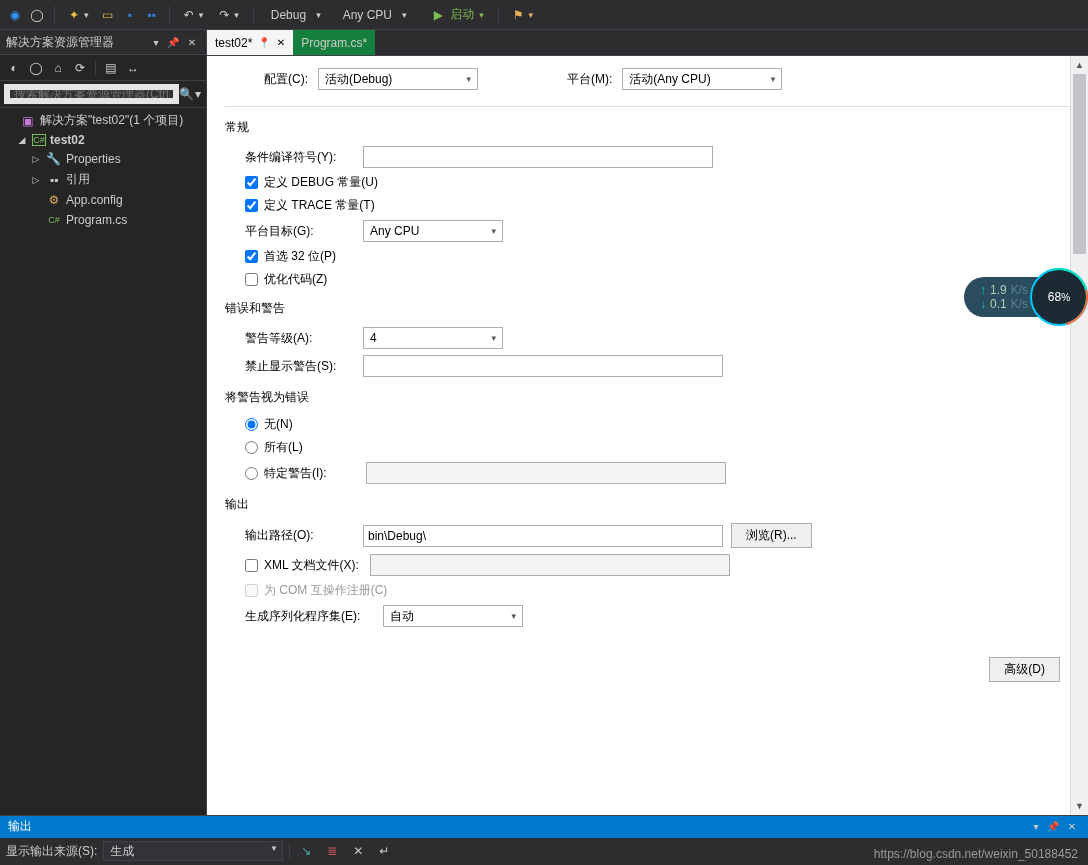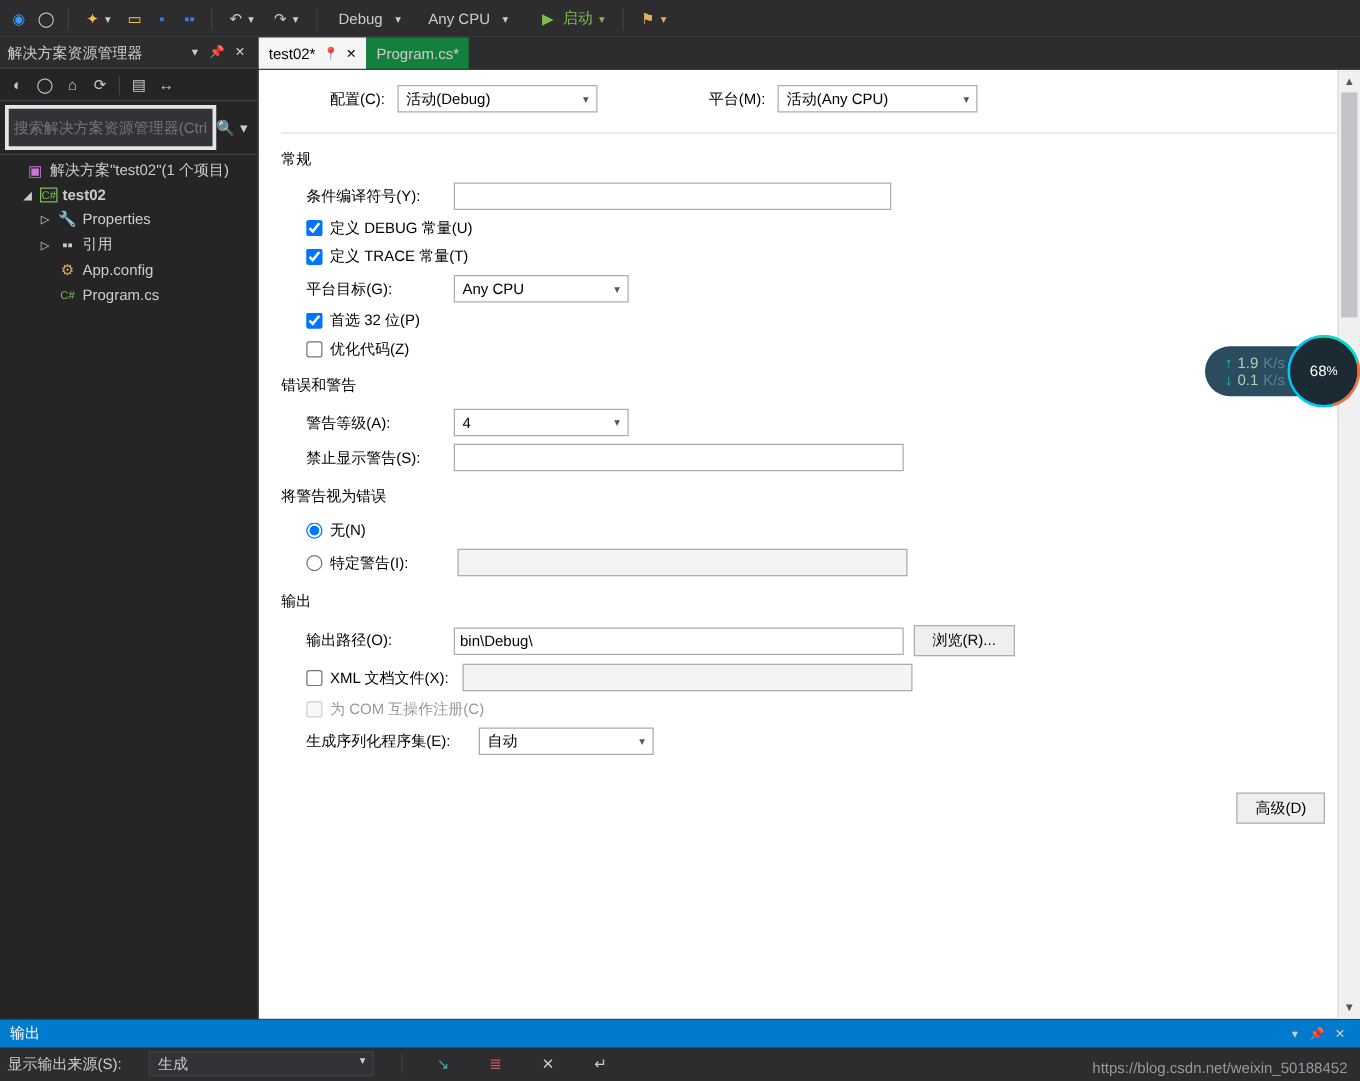--- a/index.html
+++ b/index.html
@@ -13,21 +13,21 @@
 .tb-combo::after { content: "▾"; font-size: 9px; margin-left: 6px; }
 .tb-play { color: #7fbd50; }
 .main { display: flex; height: 785px; }
 .left-panel { width: 207px; background: #252526; border-right: 1px solid #3f3f46; display: flex; flex-direction: column; }
 .panel-header { height: 25px; display: flex; align-items: center; padding: 0 6px; background: #2d2d30; border-bottom: 1px solid #3f3f46; }
 .panel-title { flex: 1; color: #ccc; }
 .panel-btn { width: 16px; height: 16px; display: inline-flex; align-items: center; justify-content: center; color: #ccc; cursor: pointer; margin-left: 2px; font-size: 10px; }
 .panel-tools { height: 26px; display: flex; align-items: center; padding: 0 4px; gap: 2px; border-bottom: 1px solid #3f3f46; }
 .pt-icon { width: 20px; height: 20px; display: inline-flex; align-items: center; justify-content: center; color: #ccc; cursor: pointer; }
 .search-row { display: flex; align-items: center; padding: 3px 4px; border-bottom: 1px solid #3f3f46; }
-.search-input { flex: 1; background: #333337; border: 3px solid #e5e5e5; color: #bef264; padding: 2px 4px; height: 36px; }
+.search-input { flex: 1; background: #333337; border: 6px solid #e5e5e5; color: #bef264; padding: 2px 4px; height: 20px; }
 .search-btn { width: 20px; height: 20px; display: flex; align-items: center; justify-content: center; color: #ccc; cursor: pointer; }
 .tree { flex: 1; padding: 2px 0; overflow: auto; }
 .tree-item { display: flex; align-items: center; padding: 2px 4px; cursor: pointer; gap: 4px; }
 .tree-arrow { width: 12px; display: inline-flex; justify-content: center; font-size: 9px; color: #ccc; }
 .tree-icon { width: 16px; height: 16px; display: inline-flex; align-items: center; justify-content: center; }
 .indent1 { padding-left: 16px; }
 .indent2 { padding-left: 30px; }
 .bold { font-weight: bold; }
 .right-area { flex: 1; display: flex; flex-direction: column; background: #2d2d30; }
 .tabs-row { height: 26px; display: flex; align-items: stretch; background: #2d2d30; border-bottom: 1px solid #3f3f46; }
@@ -53,21 +53,21 @@
 .chk-row input[type="checkbox"], .chk-row input[type="radio"] { width: 13px; height: 13px; }
 .disabled-text { color: #999; }
 .btn { border: 1px solid #adadad; background: #efefef; padding: 3px 14px; cursor: pointer; }
 .scroll-track { position: absolute; right: 0; top: 0; bottom: 0; width: 18px; background: #f0f0f0; border-left: 1px solid #dadada; }
 .scroll-arrow { height: 18px; display: flex; align-items: center; justify-content: center; font-size: 9px; color: #555; cursor: pointer; }
 .scroll-thumb { position: absolute; left: 2px; right: 2px; top: 18px; height: 180px; background: #c2c3c9; }
 .red-mark { position: absolute; border-bottom: 3px solid #d8302a; }
 .output-panel { height: 50px; background: #2d2d30; border-top: 1px solid #3f3f46; display: flex; flex-direction: column; }
 .output-header { background: #007acc; color: #fff; height: 22px; display: flex; align-items: center; padding: 0 8px; }
 .output-header .flex1 { flex: 1; }
-.output-tools { height: 28px; display: flex; align-items: center; padding: 0 6px; gap: 22px; color: #ccc; }
+.output-tools { height: 28px; display: flex; align-items: center; padding: 0 6px; gap: 6px; color: #ccc; }
 .out-combo { background: #333337; border: 1px solid #3f3f46; color: #ccc; padding: 1px 24px 1px 6px; height: 20px; position: relative; cursor: pointer; }
 .out-combo::after { content: "▾"; position: absolute; right: 6px; font-size: 9px; }
 .out-sep { width: 1px; height: 16px; background: #3f3f46; }
 .out-icon { width: 20px; height: 20px; display: flex; align-items: center; justify-content: center; cursor: pointer; }
 .watermark { position: absolute; right: 10px; bottom: 4px; color: #999; font-size: 12px; }
 .net-widget { position: absolute; right: 0; top: 268px; display: flex; align-items: center; }
 .net-pill { background: #2b4b5e; color: #a8d5b1; padding: 6px 12px 6px 16px; border-radius: 22px 0 0 22px; line-height: 14px; font-size: 11px; }
 .net-pill .row { display: flex; align-items: center; gap: 4px; }
 .net-dim { color: #7aa; opacity: .6; }
 .net-circle { width: 58px; height: 58px; background: #1b2a33; border-radius: 50%; display: flex; align-items: center; justify-content: center; color: #fff; font-size: 16px; margin-left: -10px; position: relative; border: 2px solid #00c8ff; }
@@ -221,20 +221,24 @@
           <div class="form-row">
             <span class="form-lbl">禁止显示警告(S):</span>
             <input class="txt-input" style="width: 360px;">
           </div>
 
           <div class="section-title">将警告视为错误</div>
           <label class="chk-row">
               <input type="radio" name="tw" checked="" style="">
               <span>无(N)</span>
             </label>
+          <label class="chk-row">
+              <input type="radio" name="tw" style="">
+              <span>所有(L)</span>
+            </label>
           <div class="chk-row">
             <input type="radio" name="tw" style="">
             <span style="min-width:96px">特定警告(I):</span>
             <input class="txt-input" style="width: 360px; background: rgb(244, 244, 244);" disabled="">
           </div>
 
           <div class="section-title">输出</div>
           <div class="form-row">
             <span class="form-lbl">输出路径(O):</span>
             <input class="txt-input" style="width: 360px;" value="bin\Debug\">

